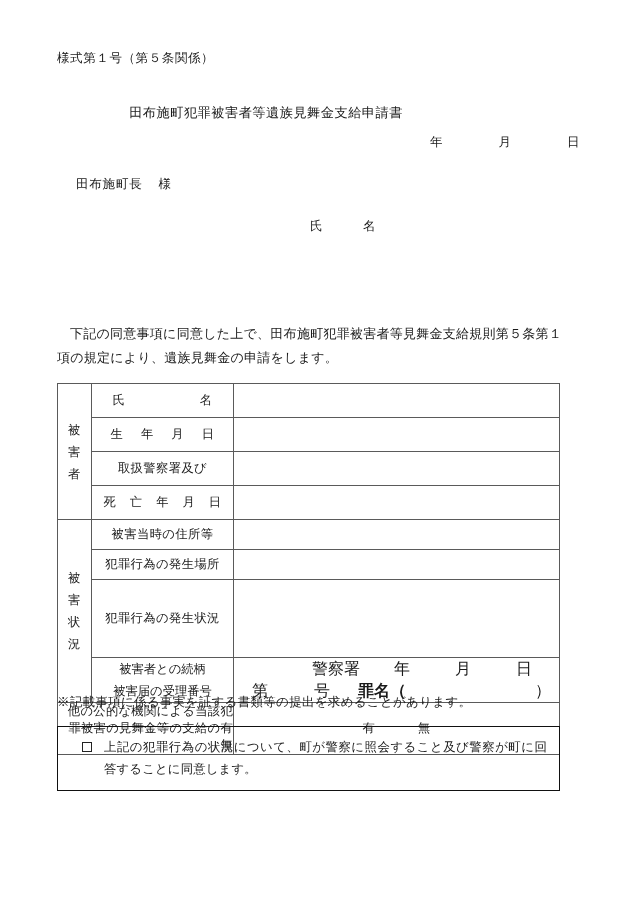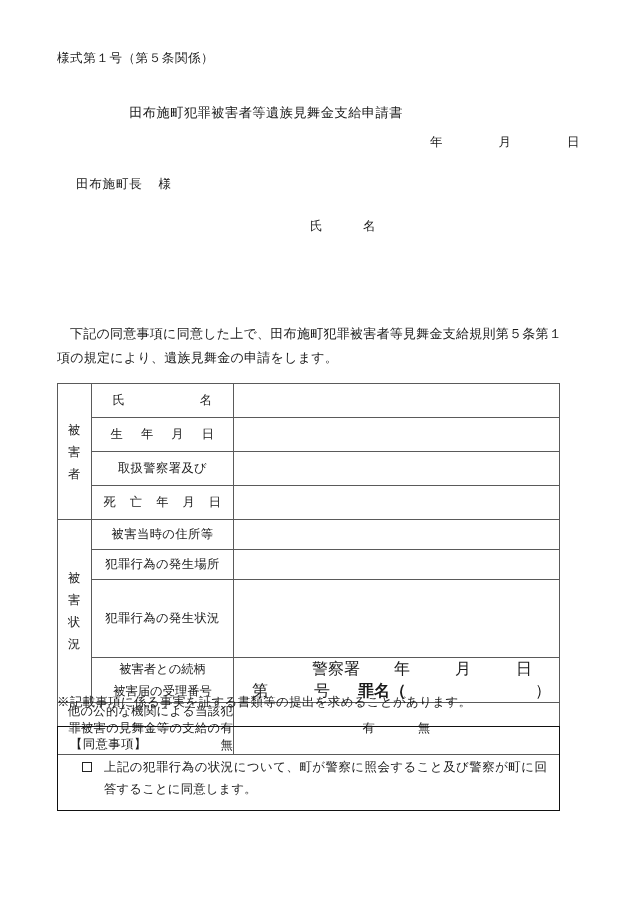--- a/index.html
+++ b/index.html
@@ -370,20 +370,19 @@
             <span>無</span>
           </span>
         </td>
       </tr>
     </tbody>
   </table>
 
   <div class="note">※記載事項に係る事実を証する書類等の提出を求めることがあります。</div>
 
   <div class="consent-box">
-    <div class="consent-title">【同意事項】</div>
     <div class="consent-item">
       <span class="checkbox"></span>
       <span class="consent-text">上記の犯罪行為の状況について、町が警察に照会すること及び警察が町に回答することに同意します。</span>
     </div>
   </div>
 
 </div>
 
 </body></html>

